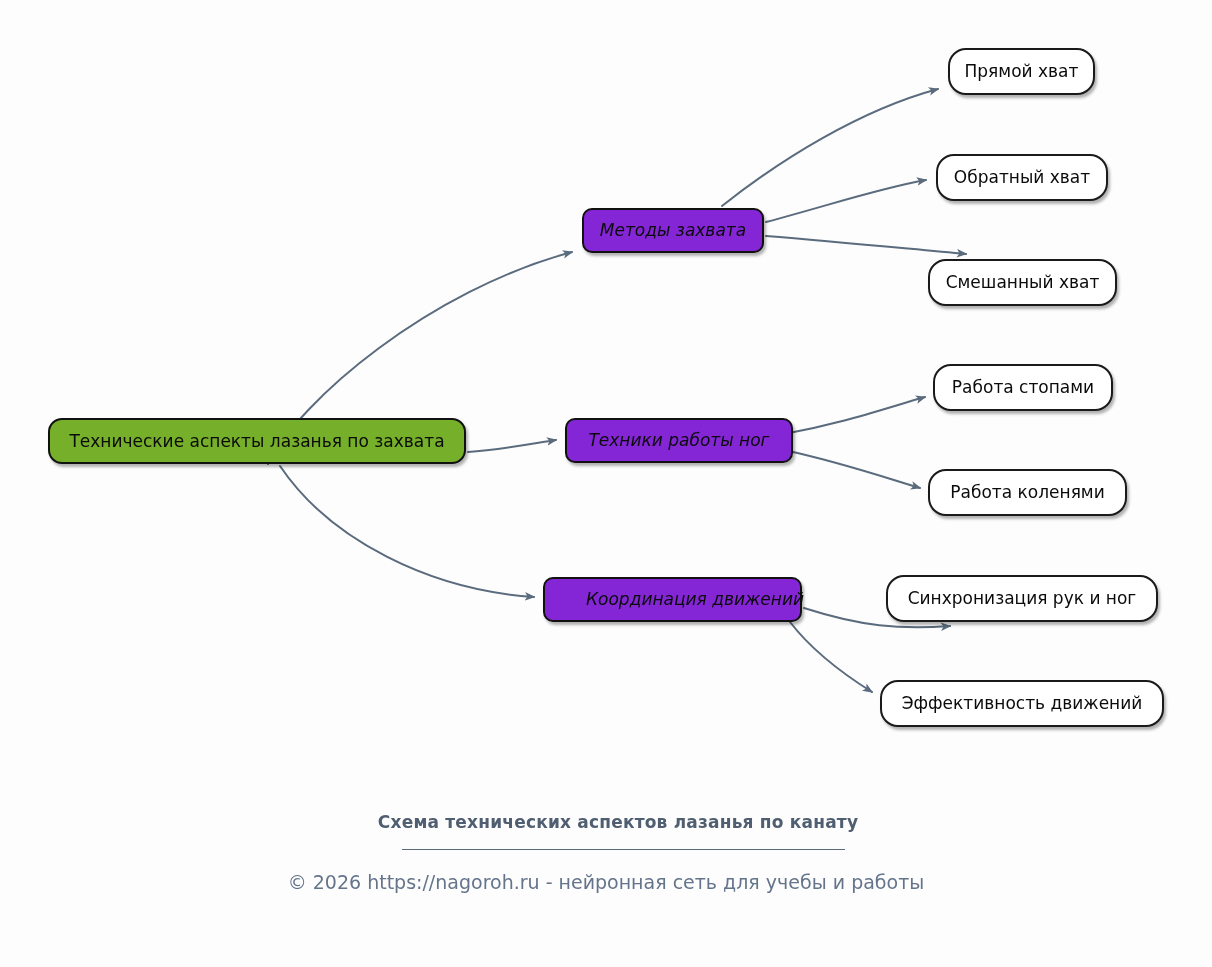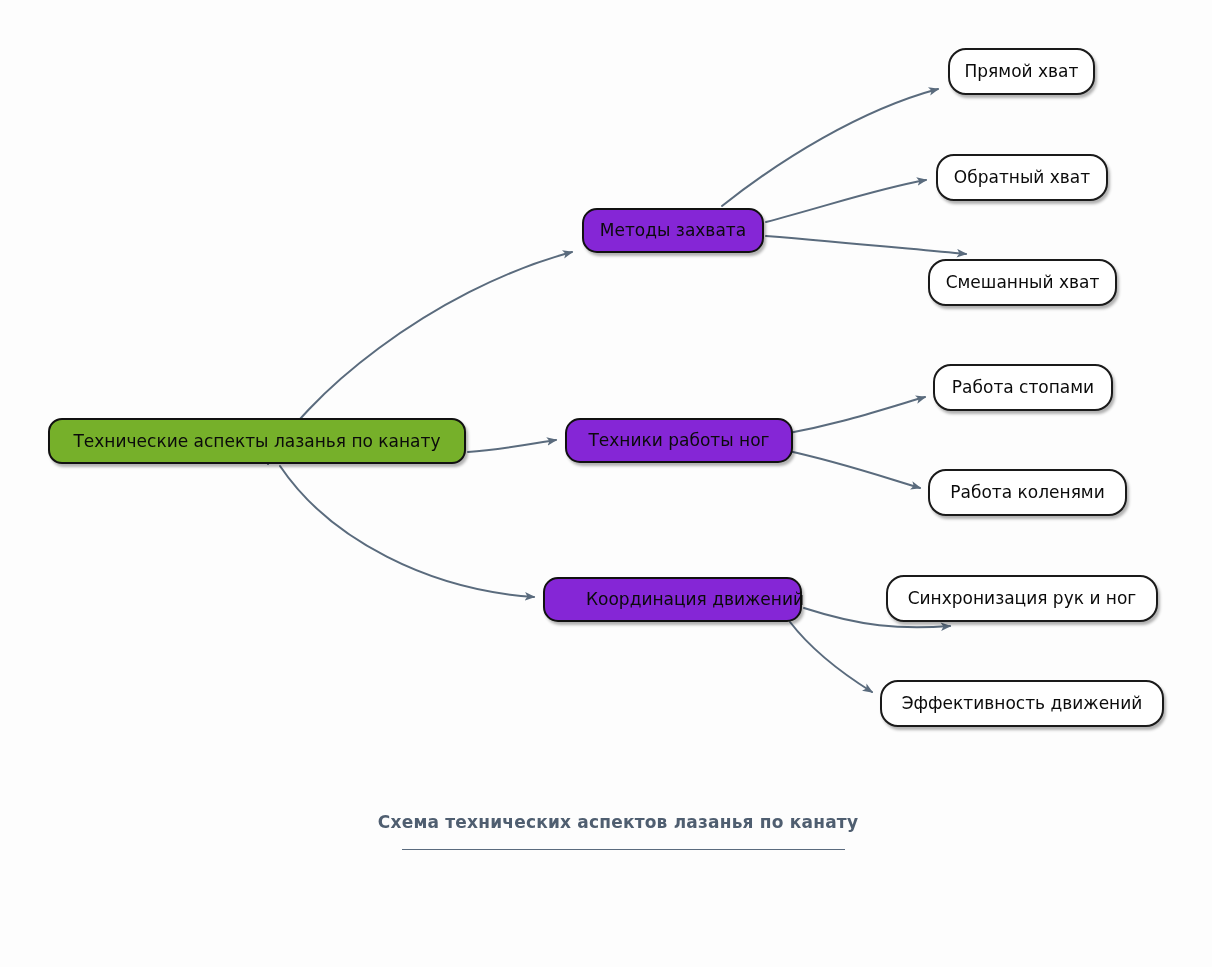--- a/index.html
+++ b/index.html
@@ -48,21 +48,22 @@
     font-family: "DejaVu Sans", sans-serif;
   }
   .node.root {
     background: #76b02a;
     border-color: #111111;
     border-radius: 14px;
   }
   .node.branch {
     background: #8526d6;
     border-color: #111111;
-    border-radius: 15px;
+    border-radius: 10px;
+    font-style: italic;
   }
   .node.leaf {
     background: #ffffff;
     border-radius: 18px;
     justify-content: center;
   }
   .footer-title {
     position: absolute;
     left: 12px;
     width: 1212px;
@@ -108,21 +109,21 @@
         <path d="M 766 236 C 840 242 900 248 966 254" fill="none" stroke="#5a6b7d" stroke-width="2" stroke-linecap="round" marker-end="url(#arrowhead)"></path>
         <path d="M 784 434 C 840 424 880 410 925 397" fill="none" stroke="#5a6b7d" stroke-width="2" stroke-linecap="round" marker-end="url(#arrowhead)"></path>
         <path d="M 784 450 C 840 462 880 476 920 488" fill="none" stroke="#5a6b7d" stroke-width="2" stroke-linecap="round" marker-end="url(#arrowhead)"></path>
         <path d="M 804 608 C 860 626 900 630 950 626" fill="none" stroke="#5a6b7d" stroke-width="2" stroke-linecap="round" marker-end="url(#arrowhead)"></path>
         <path d="M 790 622 C 810 648 840 672 872 692" fill="none" stroke="#5a6b7d" stroke-width="2" stroke-linecap="round" marker-end="url(#arrowhead)"></path>
       </g>
   </svg>
 
   <div id="node-layer">
       <div class="node root" style="left: 48px; top: 418px; width: 418px; height: 46px; font-size: 17px;">
-        <span>Технические аспекты лазанья по канату</span>
+        <span>Технические аспекты лазанья по захвата</span>
       </div>
       <div class="node branch" style="left: 582px; top: 208px; width: 182px; height: 45px; font-size: 17px;">
         <span>Методы захвата</span>
       </div>
       <div class="node branch" style="left: 565px; top: 418px; width: 228px; height: 45px; font-size: 17px;">
         <span>Техники работы ног</span>
       </div>
       <div class="node branch" style="left: 543px; top: 577px; width: 259px; height: 45px; font-size: 17px; padding-left: 45px;">
         <span>Координация движений</span>
       </div>
@@ -144,14 +145,15 @@
       <div class="node leaf" style="left: 886px; top: 575px; width: 272px; height: 47px; font-size: 17px;">
         <span>Синхронизация рук и ног</span>
       </div>
       <div class="node leaf" style="left: 880px; top: 680px; width: 284px; height: 47px; font-size: 17px;">
         <span>Эффективность движений</span>
       </div>
     </div>
 
   <div class="footer-title" style="top: 812px; color: rgb(79, 94, 112);">Схема технических аспектов лазанья по канату</div>
   <div class="footer-divider" style="left: 402px; top: 849px; width: 443px;"></div>
+  <div class="footer-copy" style="top: 871px; color: rgb(100, 116, 139);">© 2026 https://nagoroh.ru - нейронная сеть для учебы и работы</div>
 
 </div>
 
 </body></html>

